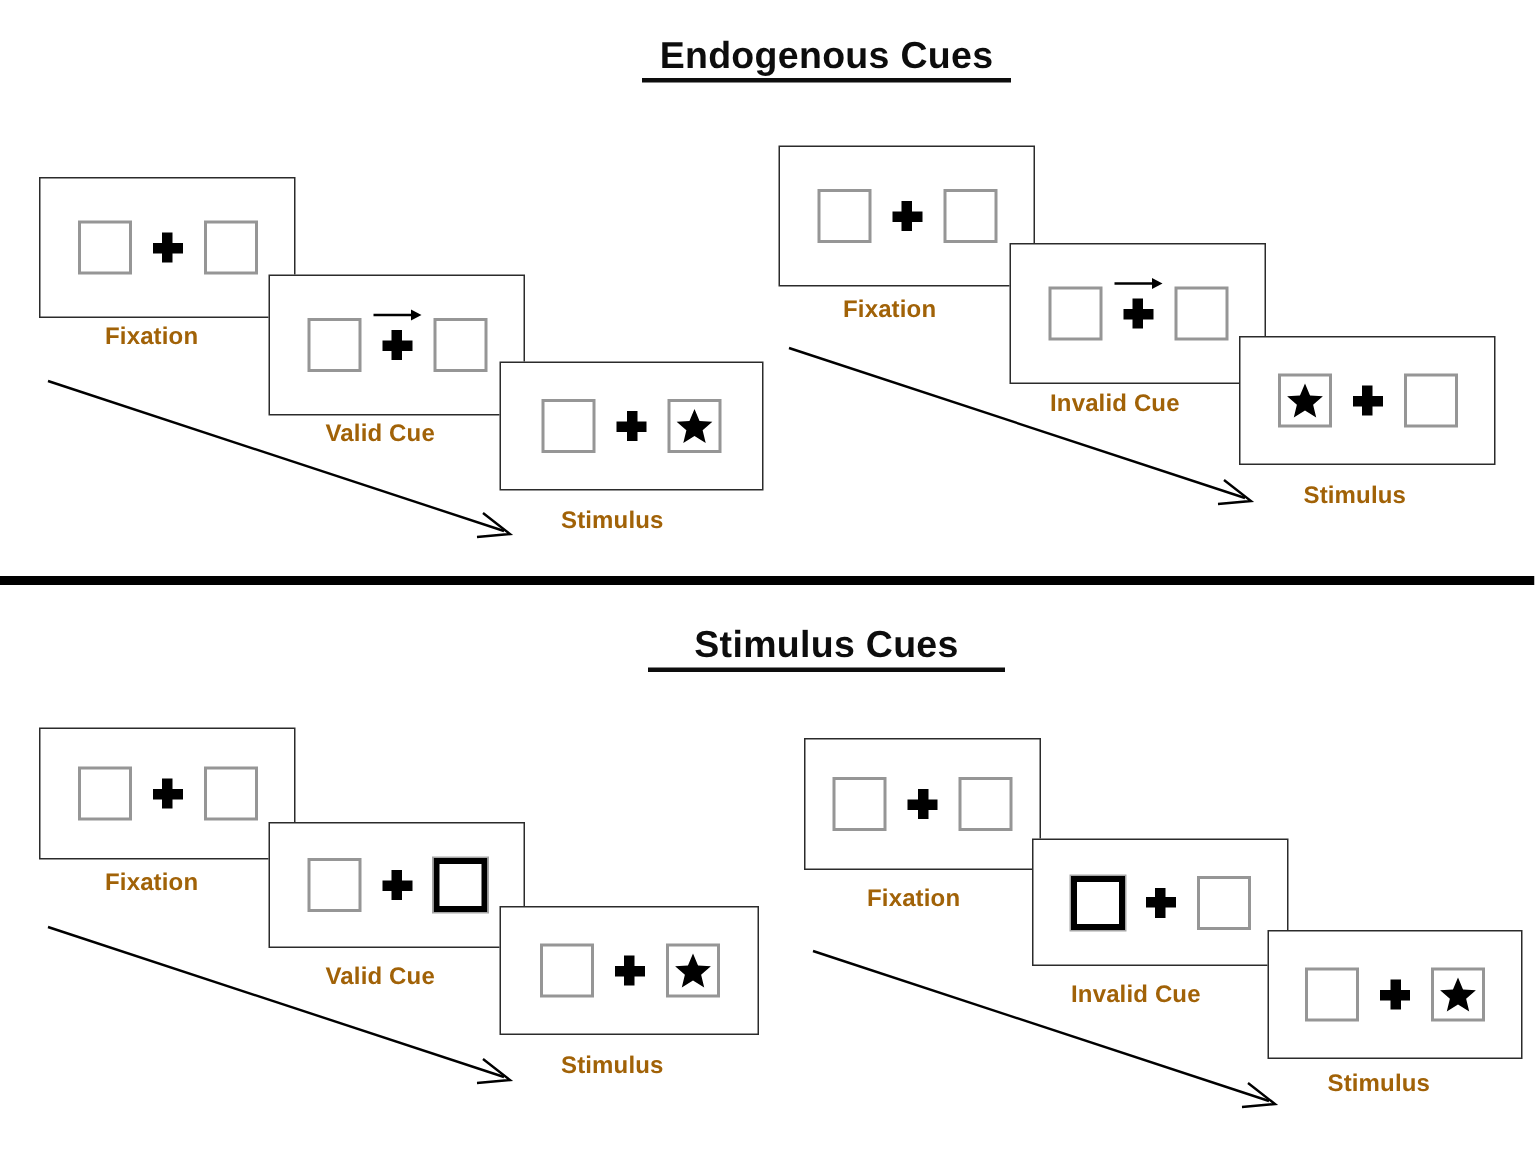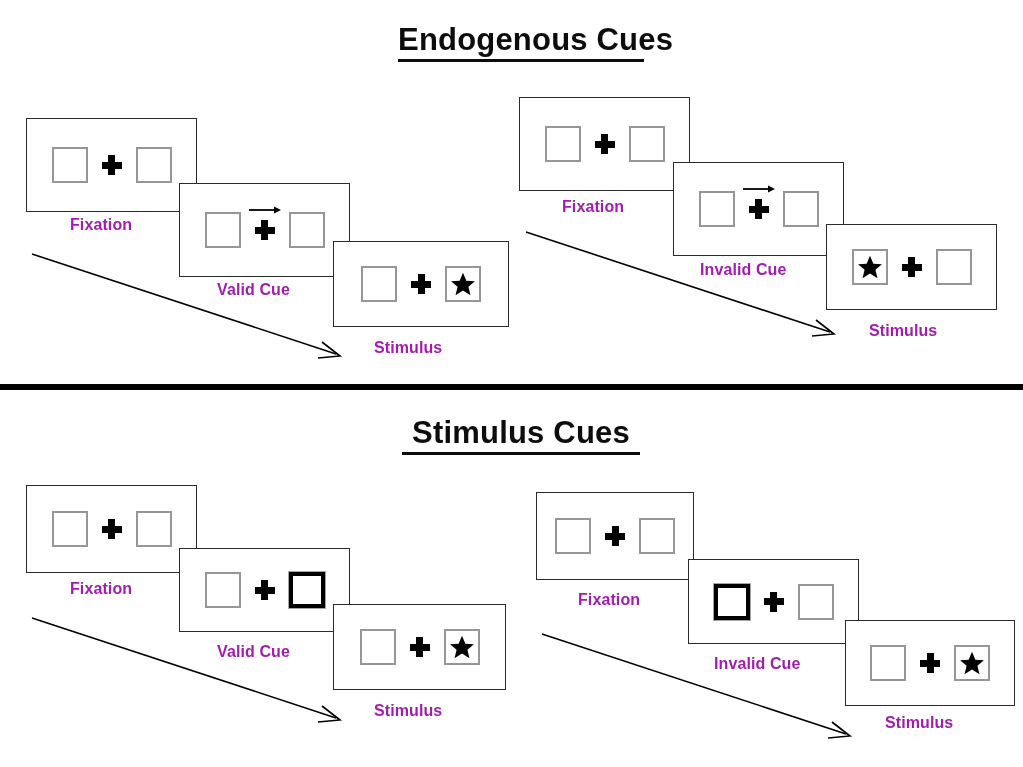--- a/index.html
+++ b/index.html
@@ -12,29 +12,30 @@
     height: 767px;
     position: relative;
     overflow: hidden;
     font-family: "Liberation Sans", sans-serif;
     color: #000000;
   }
 
   
   .section-title {
     position: absolute;
-    font-size: 31px;
+    font-size: 25px;
     font-weight: bold;
     letter-spacing: 0.2px;
     text-align: center;
     white-space: nowrap;
     color: #0d0d0d;
     border-bottom: 3px solid #0d0d0d;
     padding-bottom: 2px;
     line-height: 1.05;
+    margin-left: 30px;
   }
 
   
   .divider {
     position: absolute;
     left: 0;
     width: 1023px;
     height: 6px;
     background: #000000;
   }
@@ -109,21 +110,21 @@
     top: -16px;
     overflow: visible;
   }
 
   
   .caption {
     position: absolute;
     font-size: 16px;
     font-weight: bold;
     white-space: nowrap;
-    color: #a21caf;
+    color: #a16207;
     letter-spacing: 0.1px;
   }
 
   
   .flow-arrow {
     position: absolute;
     overflow: visible;
   }
 </style>
 </head>

